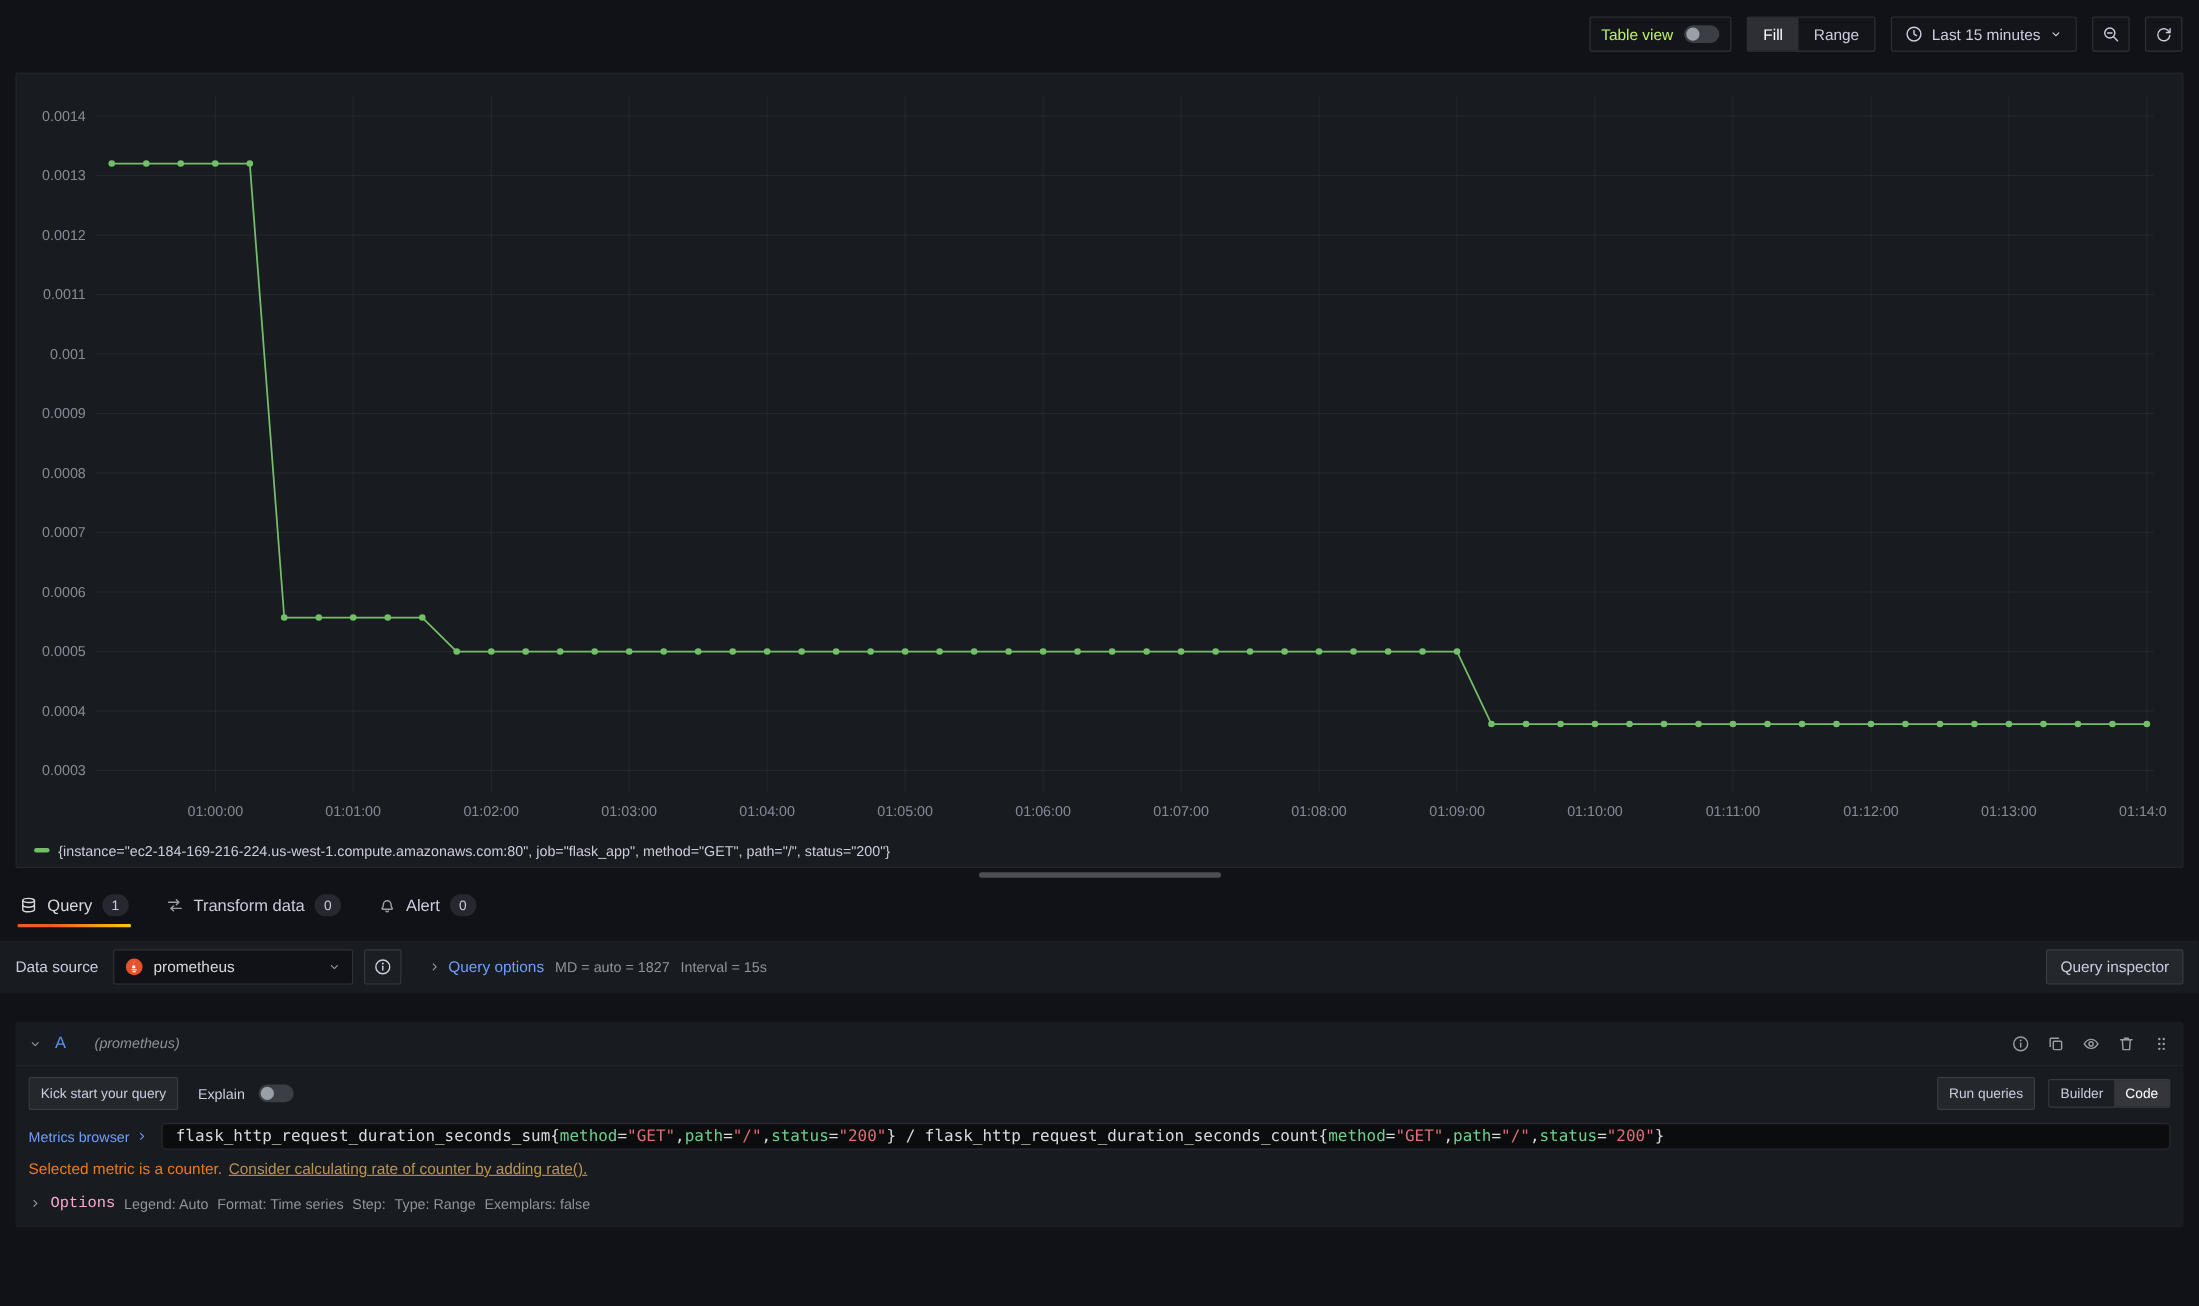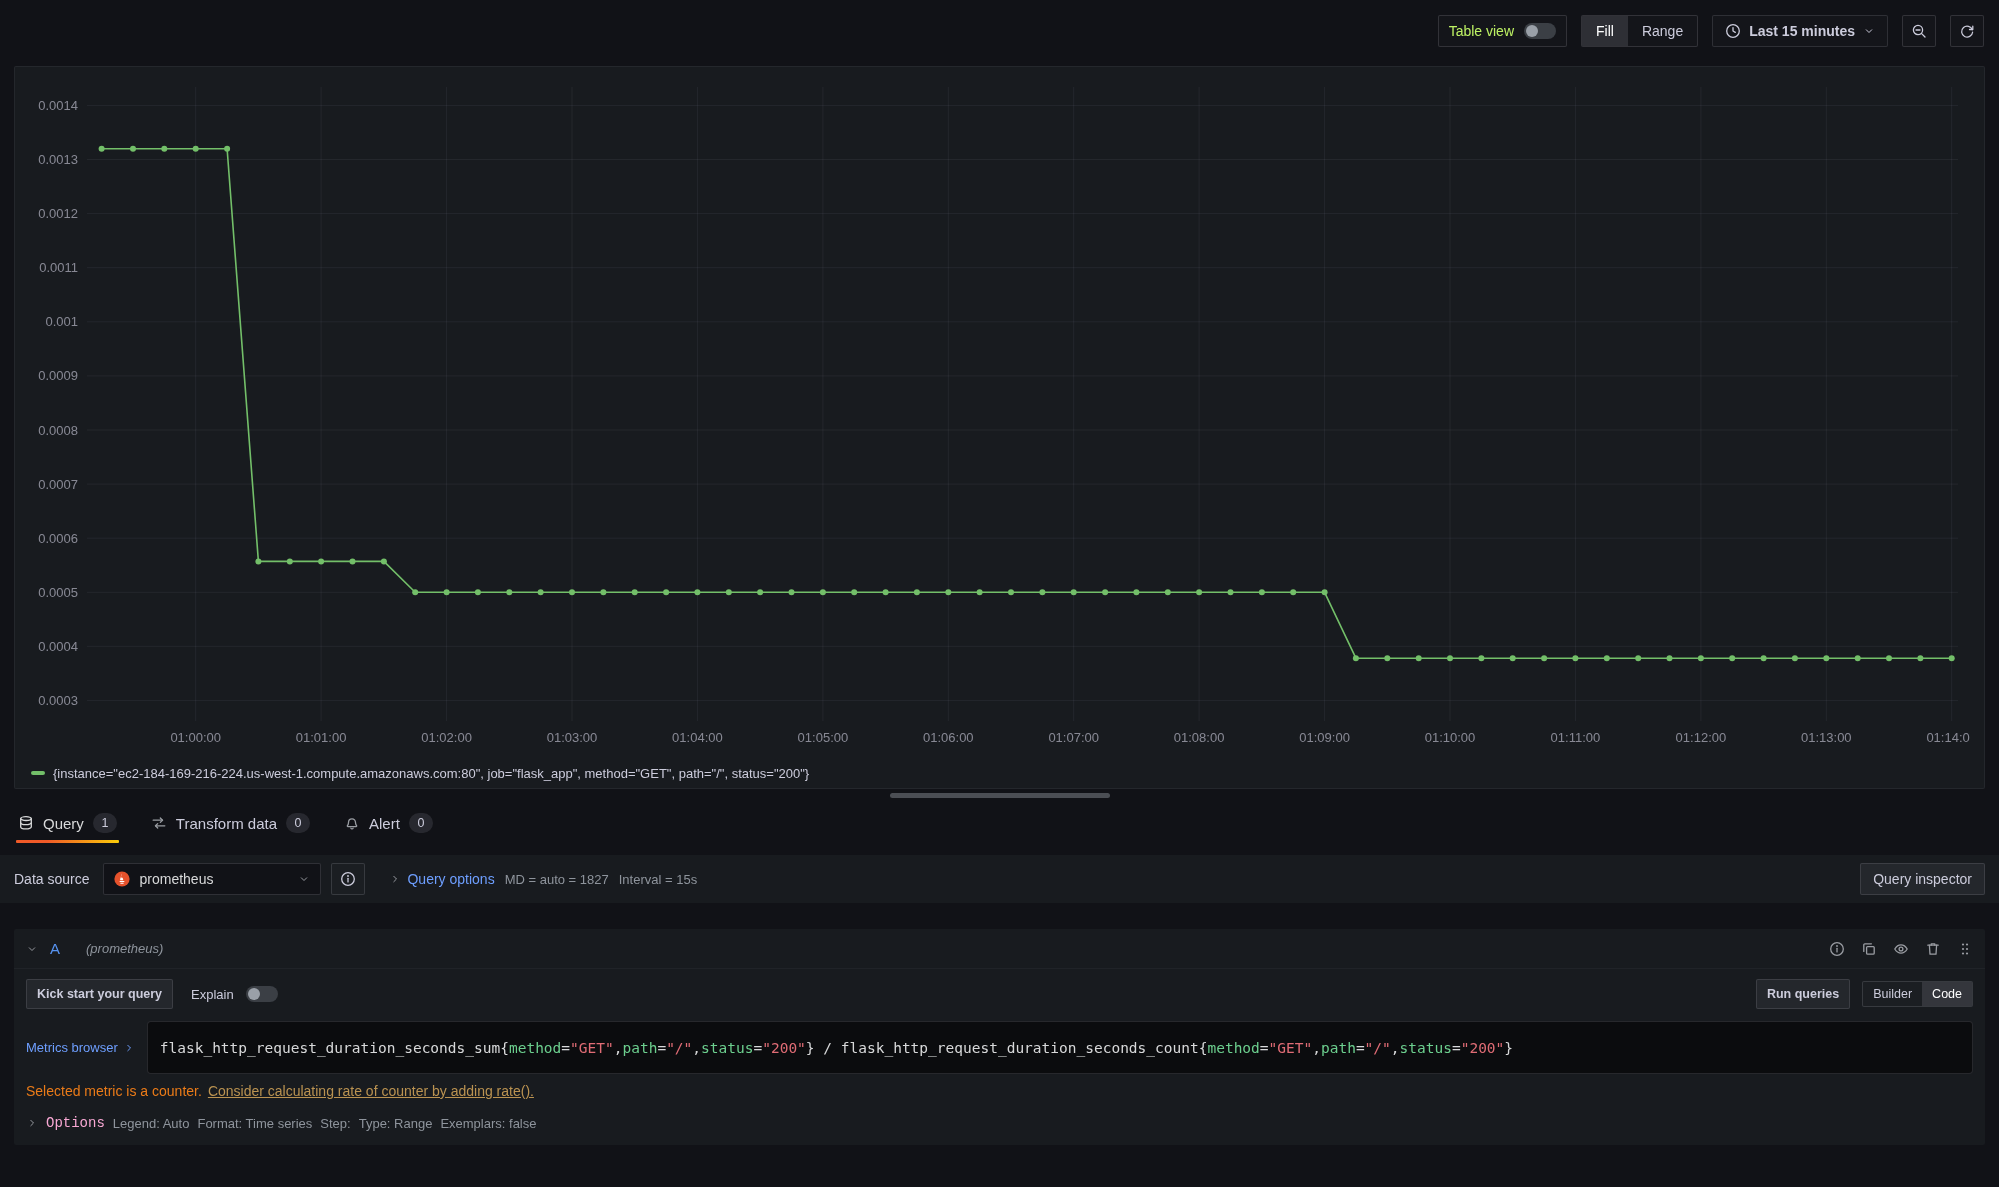--- a/index.html
+++ b/index.html
@@ -34,27 +34,27 @@
   .seg-group { display:flex; align-items:stretch; height:32px; border:1px solid rgba(204,204,220,0.16); border-radius:2px; overflow:hidden; background:rgba(204,204,220,0.02); }
   .seg { background:transparent; border:none; color:#ccccdc; font-size:14px; padding:0 14px; cursor:pointer; font-family:inherit; }
   .seg.active { background:rgba(204,204,220,0.14); color:#ffffff; }
   .seg-group.small { height:26px; }
   .seg-group.small .seg { font-size:12.5px; padding:0 10px; }
   .btn {
     display:inline-flex; align-items:center; gap:8px; height:32px; padding:0 12px;
     background:rgba(204,204,220,0.07); border:1px solid rgba(204,204,220,0.14);
     border-radius:2px; color:#ccccdc; font-size:14px; font-weight:500; cursor:pointer; font-family:inherit; white-space:nowrap;
   }
-  .btn.small { height:30px; font-size:12.5px; padding:0 10px; font-weight:700; }
+  .btn.small { height:30px; font-size:12.5px; padding:0 10px; font-weight:400; }
   .iconbtn {
     width:34px; height:32px; display:inline-flex; align-items:center; justify-content:center;
     background:rgba(204,204,220,0.02); border:1px solid rgba(204,204,220,0.16);
     border-radius:2px; color:#ccccdc; cursor:pointer;
   }
-  .timepicker { background:rgba(204,204,220,0.02); font-weight:700; }
+  .timepicker { background:rgba(204,204,220,0.02); font-weight:400; }
 
   
   .panel {
     margin:4px 14px 0; background:#181b1f;
     border:1px solid rgba(204,204,220,0.07); border-radius:2px;
     padding:6px 16px 0;
   }
   .panel-title { height:34px; display:flex; align-items:center; font-size:16px; font-weight:500; color:#d8d9da; cursor:pointer; }
   .legend { height:30px; display:flex; align-items:center; gap:8px; font-size:13px; color:#ccccdc; }
   .legend-swatch { width:14px; height:4px; border-radius:2px; background:#73bf69; flex:none; }
@@ -93,21 +93,21 @@
   .refid { color:#5794f2; font-size:15px; font-weight:500; }
   .ds-hint { color:#8e949c; font-style:italic; font-size:13px; margin-left:14px; }
   .q-icons { display:flex; align-items:center; gap:16px; color:#9a9da3; }
   .q-icons .i { cursor:pointer; }
   .q-body { padding:10px 12px 0; }
   .q-toolbar { display:flex; align-items:center; gap:12px; }
   .explain-label { font-size:13px; color:#ccccdc; margin-left:6px; }
   .q-code-row { display:flex; align-items:center; gap:12px; margin-top:12px; }
   .metrics-browser { display:flex; align-items:center; gap:5px; color:#6e9fff; font-size:13px; font-weight:500; white-space:nowrap; cursor:pointer; }
   .code-input {
-    flex:1; height:53px; background:#0b0c0e; border:1px solid rgba(204,204,220,0.15); border-radius:4px;
+    flex:1; height:24px; background:#0b0c0e; border:1px solid rgba(204,204,220,0.15); border-radius:4px;
     display:flex; align-items:center; padding:0 12px; overflow:hidden; cursor:text;
   }
   .code-line { font-family:"DejaVu Sans Mono","Liberation Mono",monospace; font-size:14.5px; white-space:pre; }
   .tok-plain { color:#d8d9da; }
   .tok-label { color:#6ccf8e; }
   .tok-string { color:#e06c75; }
   .q-warning { margin-top:9px; font-size:14px; }
   .warn-text { color:#eb7b18; }
   .warn-link { color:#bb9351; text-decoration:underline; margin-left:6px; cursor:pointer; }
   .q-options { margin-top:16px; display:flex; align-items:center; gap:8px; color:#9a9da3; }

